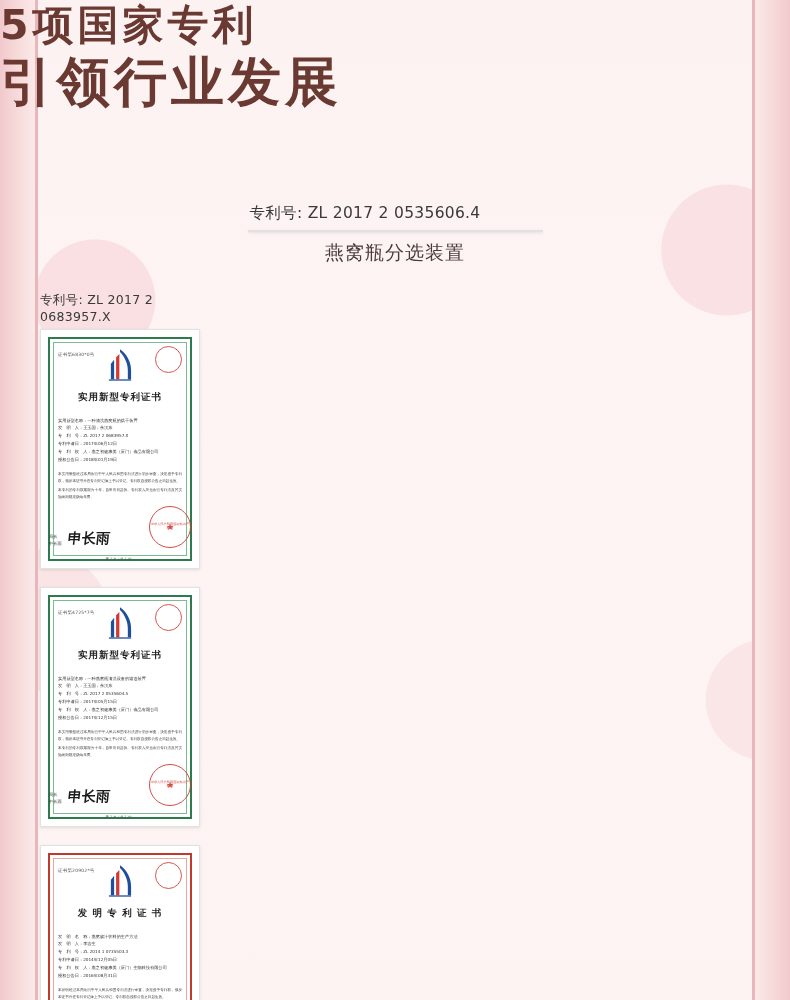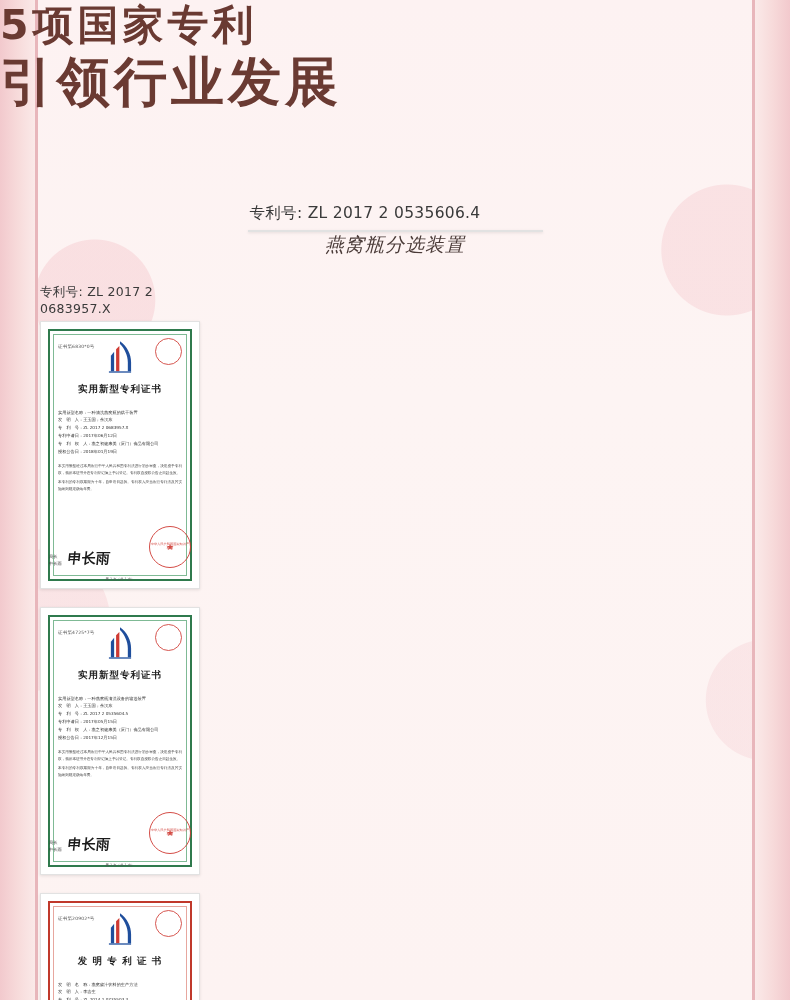--- a/index.html
+++ b/index.html
@@ -56,32 +56,32 @@
     margin-top: 88px;
   }
   .cert-block { width: 295px; }
   .patent-no {
     font-size: 15.5px; color: #3a3a3a; text-align: left;
     margin: 0 0 6px 2px; letter-spacing: .3px;
     font-family: "DejaVu Sans", "Liberation Sans", sans-serif;
   }
   .cert-caption {
     text-align: center; font-size: 19px; color: #4a3b38;
-    margin-top: 0; letter-spacing: 1px; font-style: italic;
+    margin-top: 8px; letter-spacing: 1px;
   }
 
   
   .cert {
     position: relative;
     background: #ffffff;
     border: 1px solid #e2e2e2;
     box-shadow: 0 1px 3px rgba(0,0,0,.10);
     overflow: hidden;
   }
-  .cert.small { width: 160px; height: 268px; }
+  .cert.small { width: 160px; height: 240px; }
   .cert-inner {
     position: absolute; inset: 12px;
     border: 2px solid #2f7a4d;
     padding: 10px 12px;
   }
   .cert-inner::before {
     content: "";
     position: absolute; inset: 3px;
     border: 1px solid #7fba95;
   }

